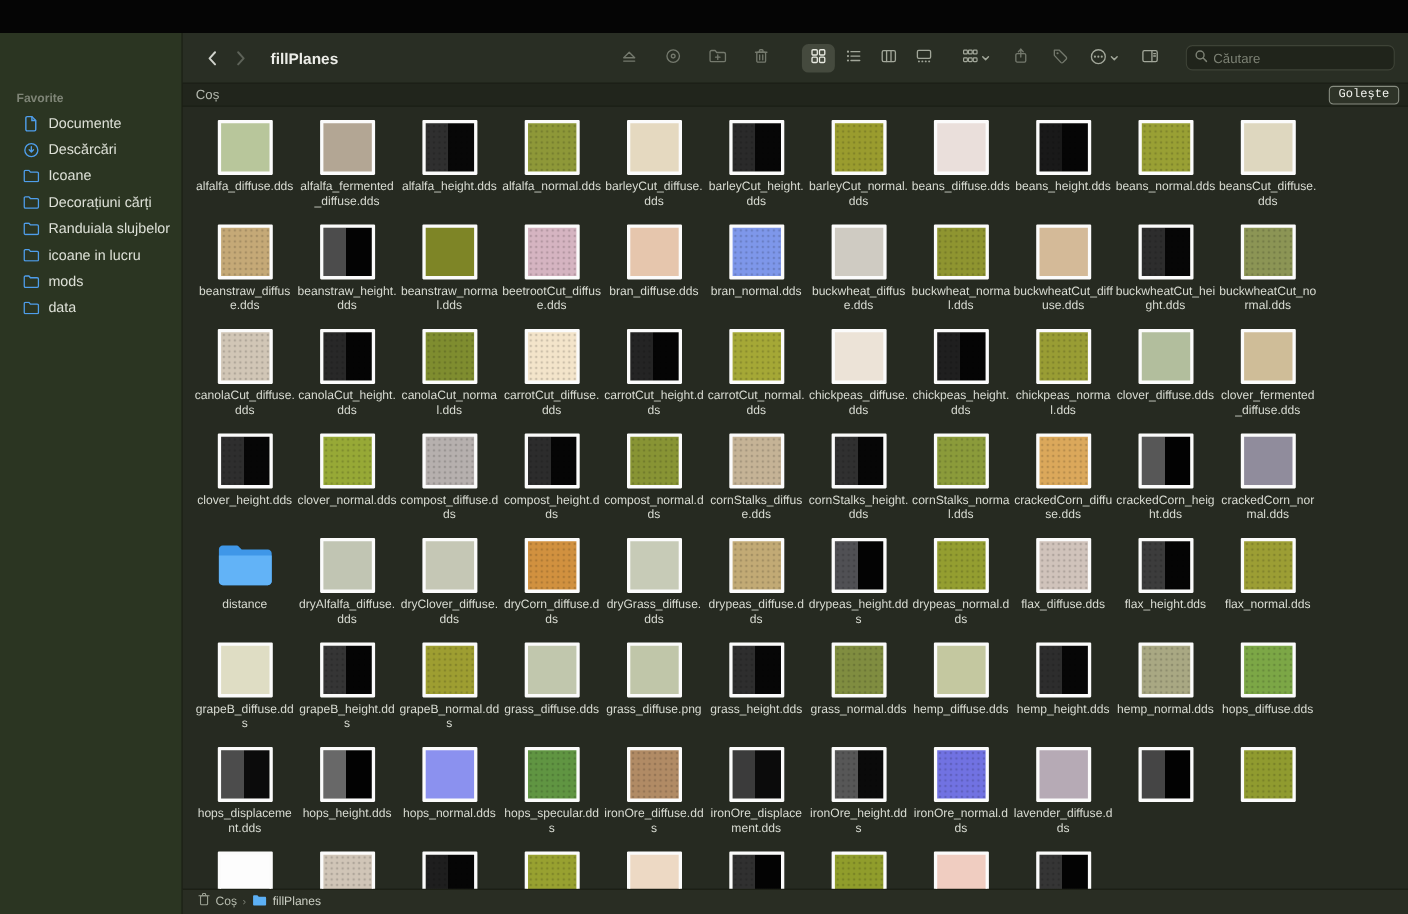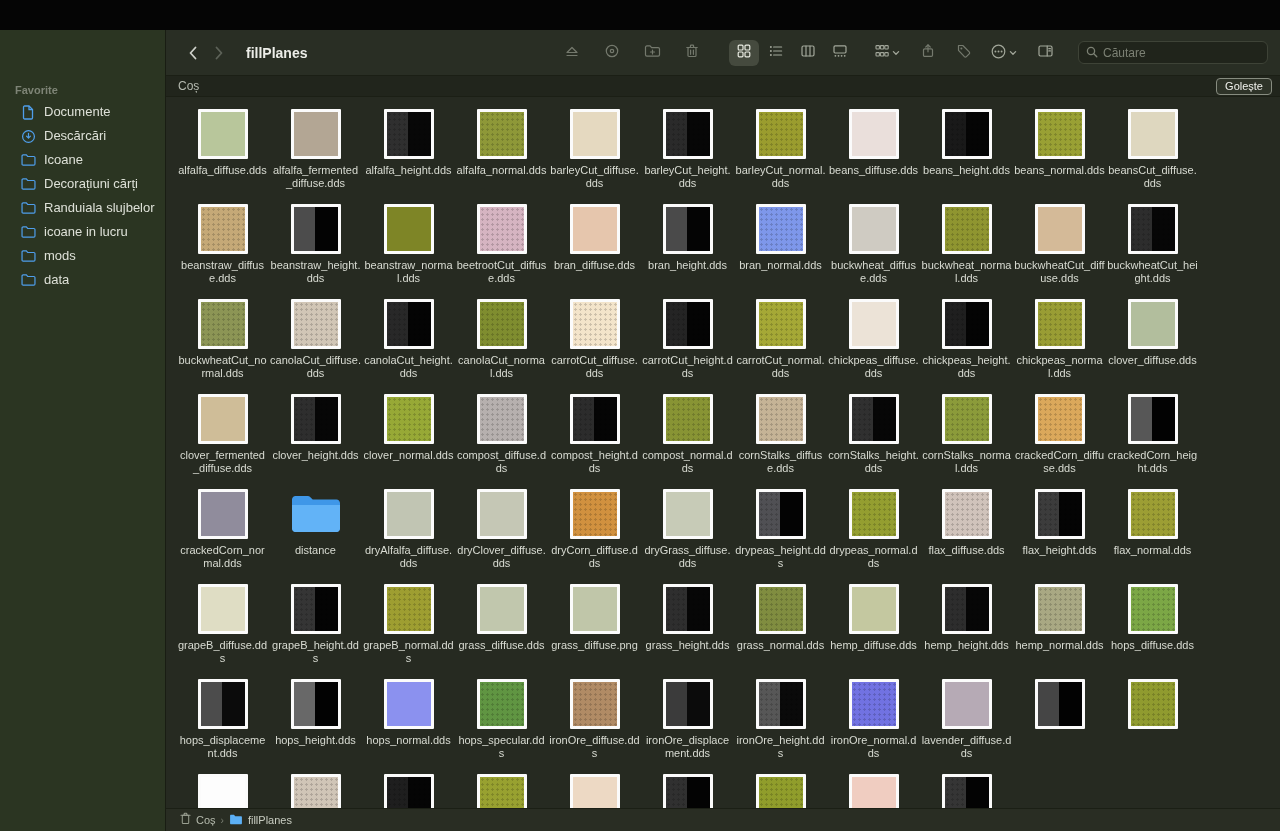--- a/index.html
+++ b/index.html
@@ -37,21 +37,21 @@
     padding:0 7px; margin-left:18px; }
   .search input { flex:1; background:transparent; border:none; outline:none;
     font-size:12px; color:#d6d9cf; font-family:"Liberation Sans",sans-serif; min-width:0; }
   .search input::placeholder { color:#7c8174; }
 
   .trashbar { height:21px; background:#21251c; border-bottom:1px solid #1b1f15;
     display:flex; align-items:center; padding:0 8px 0 12px; }
   .trashbar .tlabel { font-size:12px; color:#b5bab0; }
   .emptybtn { margin-left:auto; font-size:11px; color:#f0f1ec; background:#2e3328;
     border:1px solid #878c80; border-radius:4px; padding:1px 8px 2px; cursor:pointer;
-    font-family:Liberation Sans, sans-serif; }
+    font-family:Liberation Mono, monospace; }
 
   .content { flex:1; background:#262a21; overflow:hidden; position:relative; }
   .grid { display:grid; grid-template-columns:repeat(11,93px); grid-auto-rows:95px;
     padding:12px 0 0 10px; }
   .cell { width:93px; display:flex; flex-direction:column; align-items:center; cursor:default; }
   .thumb { width:50px; height:50px; border:3px solid #fbfbfb; border-radius:1px; flex-shrink:0; }
   .fthumb { width:56px; height:50px; display:flex; align-items:center; justify-content:center; flex-shrink:0; }
   .fname { margin-top:5px; font-size:11px; line-height:13px; color:#d8dbd2; text-align:center;
     width:93px; padding:0 1px; word-break:break-all; display:-webkit-box;
     -webkit-line-clamp:2; -webkit-box-orient:vertical; overflow:hidden; }
@@ -354,24 +354,20 @@
             </div>
             <div class="cell">
               <div class="thumb" style="background-color:#d5b4c1;background-image:radial-gradient(rgba(0,0,0,0.16) 1px, transparent 1.4px);background-size:5px 5px;"></div>
               <div class="fname">beetrootCut_diffuse.dds</div>
             </div>
             <div class="cell">
               <div class="thumb" style="background-color:#e6c6ad;"></div>
               <div class="fname">bran_diffuse.dds</div>
             </div>
             <div class="cell">
-              <div class="thumb" style="background-image:linear-gradient(90deg, #4a4a4a 0 47%, #040404 47% 100%);"></div>
-              <div class="fname">bran_height.dds</div>
-            </div>
-            <div class="cell">
               <div class="thumb" style="background-color:#7e97ea;background-image:radial-gradient(rgba(0,0,0,0.16) 1px, transparent 1.4px);background-size:5px 5px;"></div>
               <div class="fname">bran_normal.dds</div>
             </div>
             <div class="cell">
               <div class="thumb" style="background-color:#cfcbc2;"></div>
               <div class="fname">buckwheat_diffuse.dds</div>
             </div>
             <div class="cell">
               <div class="thumb" style="background-color:#8f9530;background-image:radial-gradient(rgba(0,0,0,0.16) 1px, transparent 1.4px);background-size:5px 5px;"></div>
               <div class="fname">buckwheat_normal.dds</div>
@@ -493,20 +489,24 @@
               <div class="thumb" style="background-color:#c5c7b5;"></div>
               <div class="fname">dryClover_diffuse.dds</div>
             </div>
             <div class="cell">
               <div class="thumb" style="background-color:#d1913f;background-image:radial-gradient(rgba(0,0,0,0.16) 1px, transparent 1.4px);background-size:5px 5px;"></div>
               <div class="fname">dryCorn_diffuse.dds</div>
             </div>
             <div class="cell">
               <div class="thumb" style="background-color:#c7cbb7;"></div>
               <div class="fname">dryGrass_diffuse.dds</div>
+            </div>
+            <div class="cell">
+              <div class="thumb" style="background-color:#c2aa75;background-image:radial-gradient(rgba(0,0,0,0.16) 1px, transparent 1.4px);background-size:5px 5px;"></div>
+              <div class="fname">drypeas_diffuse.dds</div>
             </div>
             <div class="cell">
               <div class="thumb" style="background-image:radial-gradient(rgba(0,0,0,0.16) 1px, transparent 1.4px),linear-gradient(90deg, #505054 0 47%, #030303 47% 100%);background-size:5px 5px,100% 100%;"></div>
               <div class="fname">drypeas_height.dds</div>
             </div>
             <div class="cell">
               <div class="thumb" style="background-color:#949e30;background-image:radial-gradient(rgba(0,0,0,0.16) 1px, transparent 1.4px);background-size:5px 5px;"></div>
               <div class="fname">drypeas_normal.dds</div>
             </div>
             <div class="cell">

